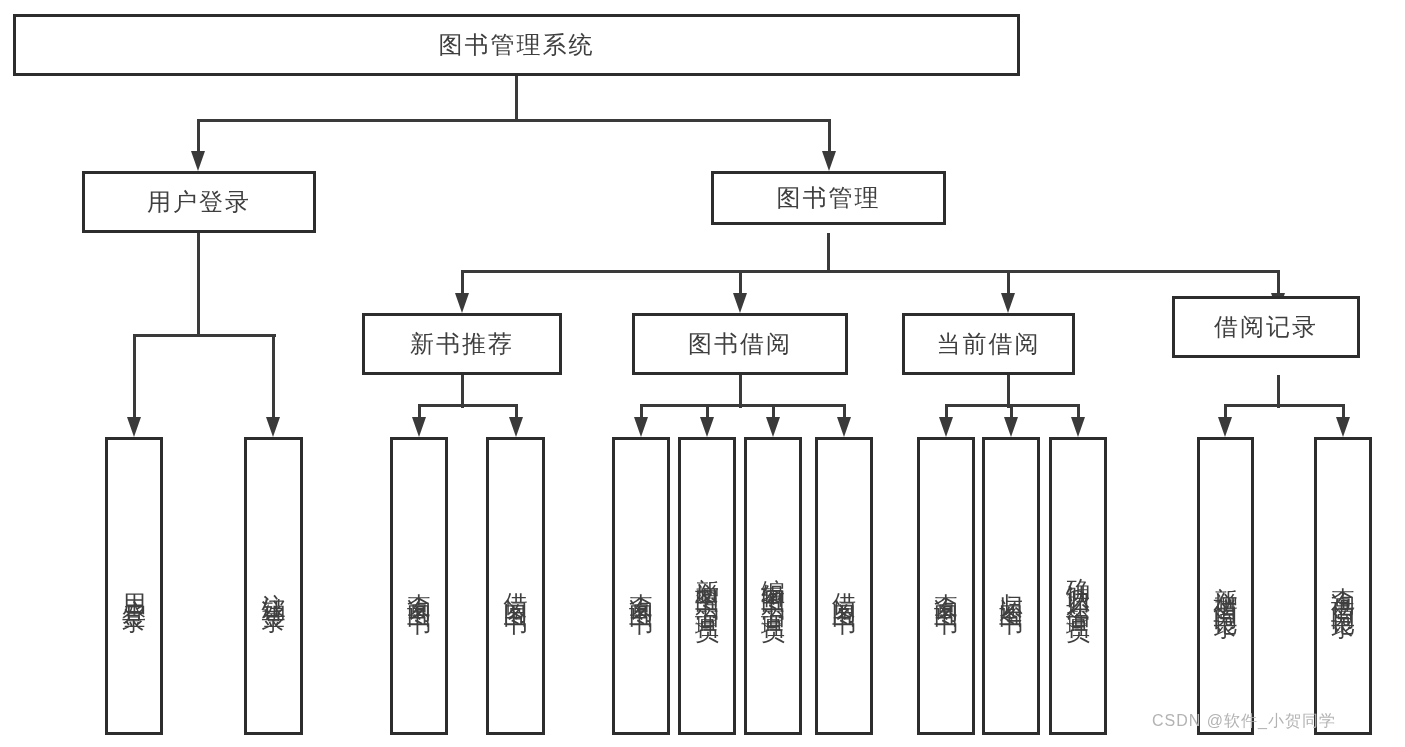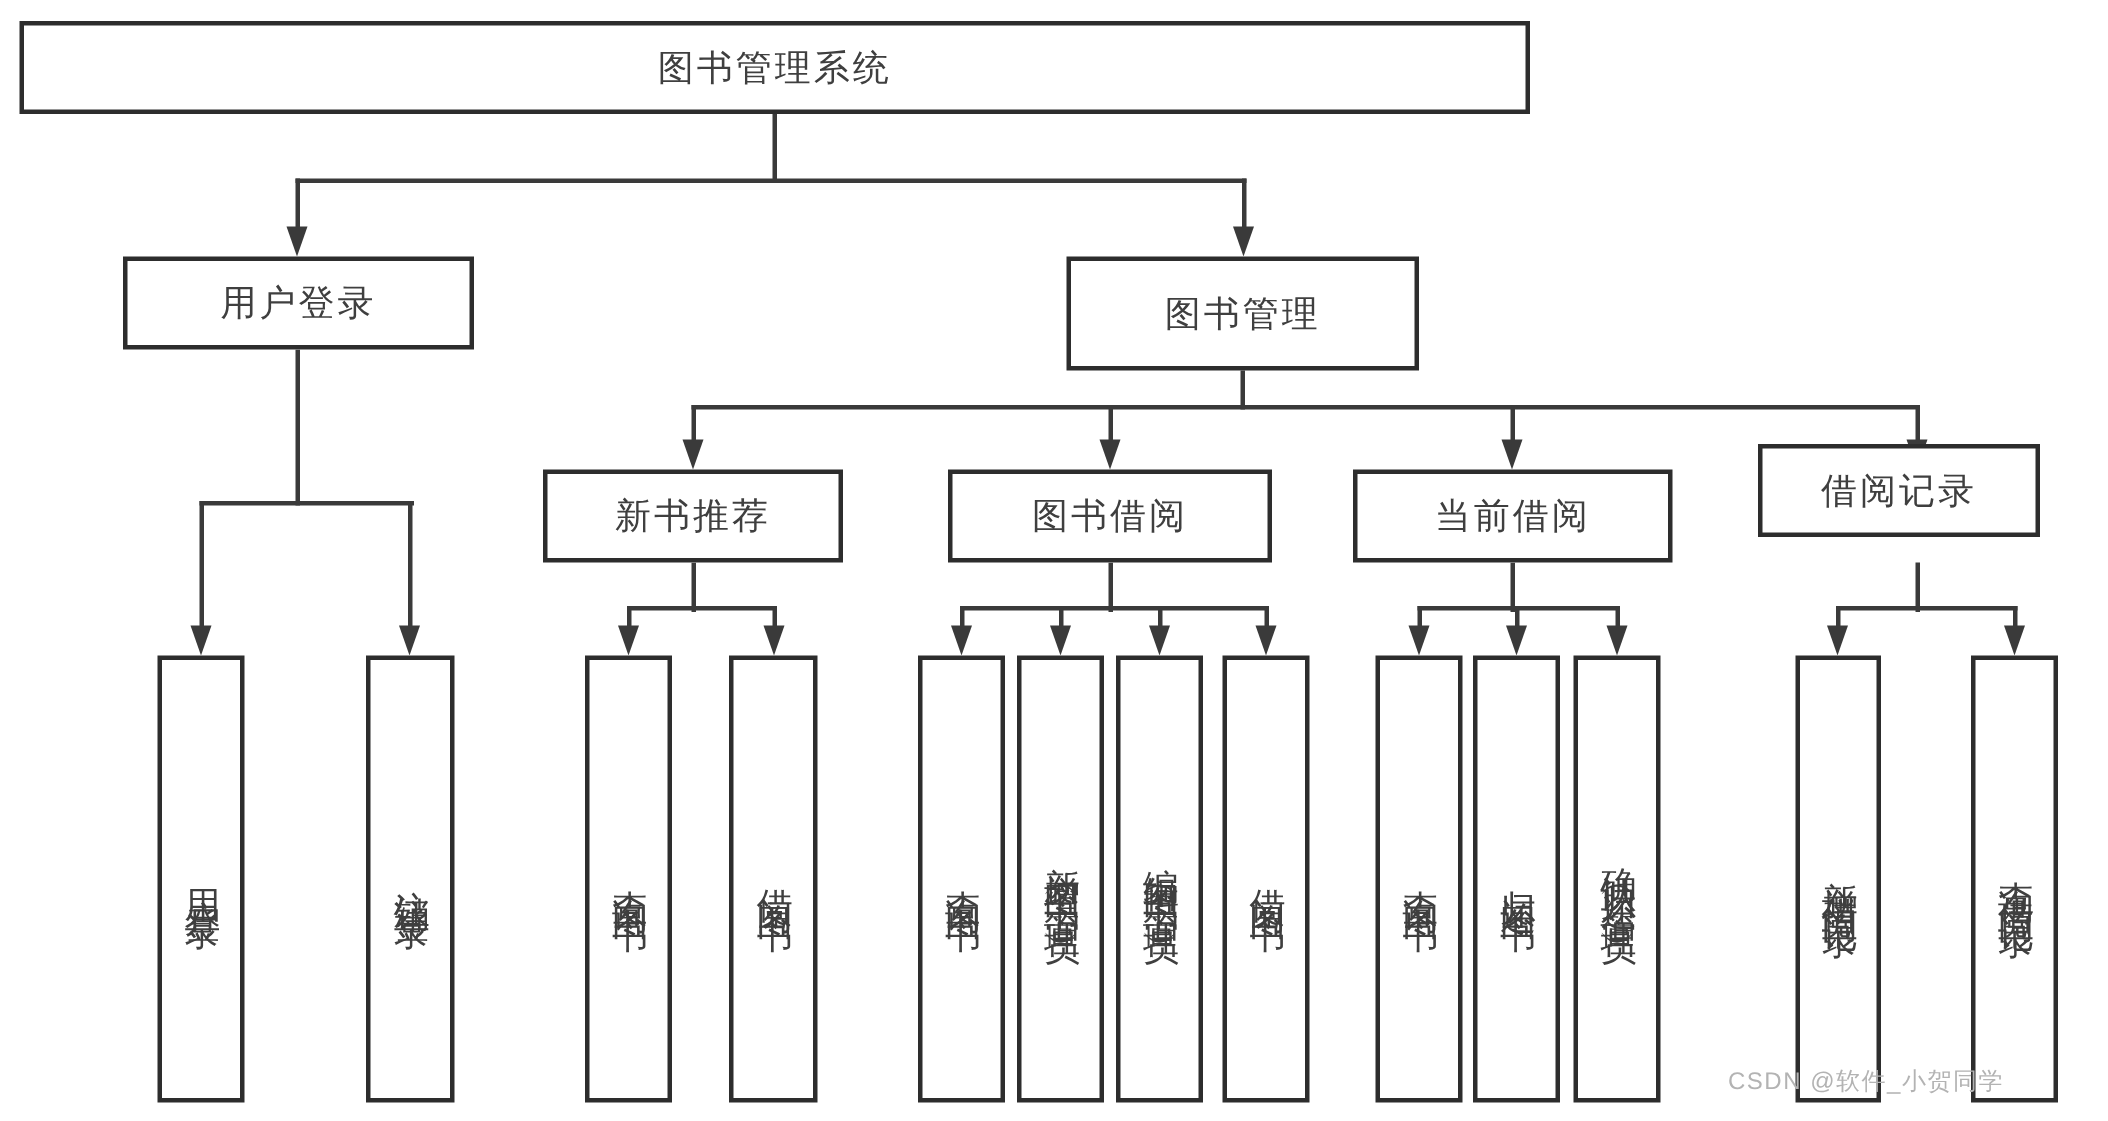--- a/index.html
+++ b/index.html
@@ -54,21 +54,21 @@
     <div class="h" style="left:197px;top:119px;width:634px"></div>
     <div class="v" style="left:197px;top:119px;height:36px"></div>
     <div class="ah" style="left:191px;top:151px"></div>
     <div class="v" style="left:828px;top:119px;height:36px"></div>
     <div class="ah" style="left:822px;top:151px"></div>
   </div>
 
   <div class="box" style="left:82px;top:171px;width:234px;height:62px">
     <span>用户登录</span>
   </div>
-  <div class="box" style="left:711px;top:171px;width:235px;height:76px">
+  <div class="box" style="left:711px;top:171px;width:235px;height:54px">
     <span>图书管理</span>
   </div>
 
   <div>
     <div class="v" style="left:197px;top:233px;height:104px"></div>
     <div class="h" style="left:133px;top:334px;width:143px"></div>
     <div class="v" style="left:133px;top:334px;height:87px"></div>
     <div class="ah" style="left:127px;top:417px"></div>
     <div class="v" style="left:272px;top:334px;height:87px"></div>
     <div class="ah" style="left:266px;top:417px"></div>
@@ -86,21 +86,21 @@
     <div class="v" style="left:1277px;top:270px;height:27px"></div>
     <div class="ah" style="left:1271px;top:293px"></div>
   </div>
 
   <div class="box" style="left:632px;top:313px;width:216px;height:62px">
     <span>图书借阅</span>
   </div>
   <div class="box" style="left:362px;top:313px;width:200px;height:62px">
     <span>新书推荐</span>
   </div>
-  <div class="box" style="left:902px;top:313px;width:213px;height:62px">
+  <div class="box" style="left:902px;top:313px;width:173px;height:62px">
     <span>当前借阅</span>
   </div>
   <div class="box" style="left:1172px;top:296px;width:188px;height:62px">
     <span>借阅记录</span>
   </div>
 
   <div>
     <div class="v" style="left:461px;top:375px;height:33px"></div>
     <div class="h" style="left:418px;top:404px;width:99px"></div>
     <div class="v" style="left:418px;top:404px;height:17px"></div>

